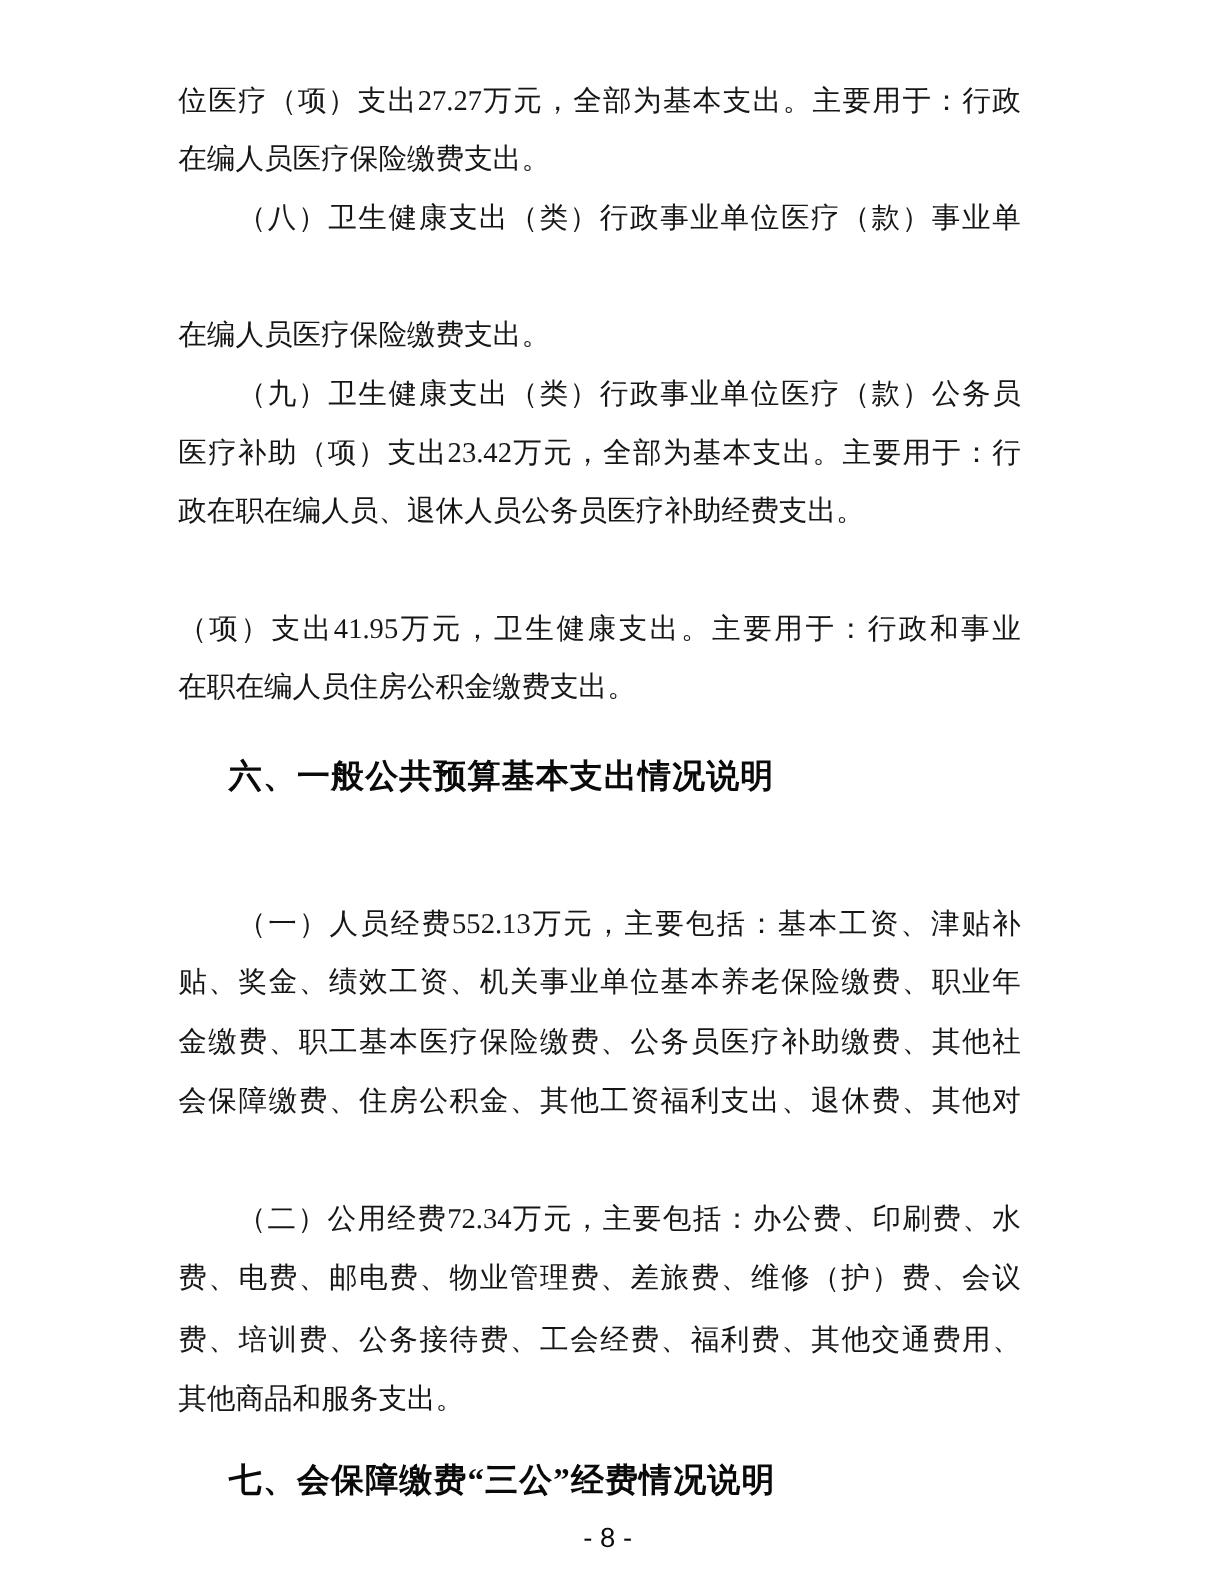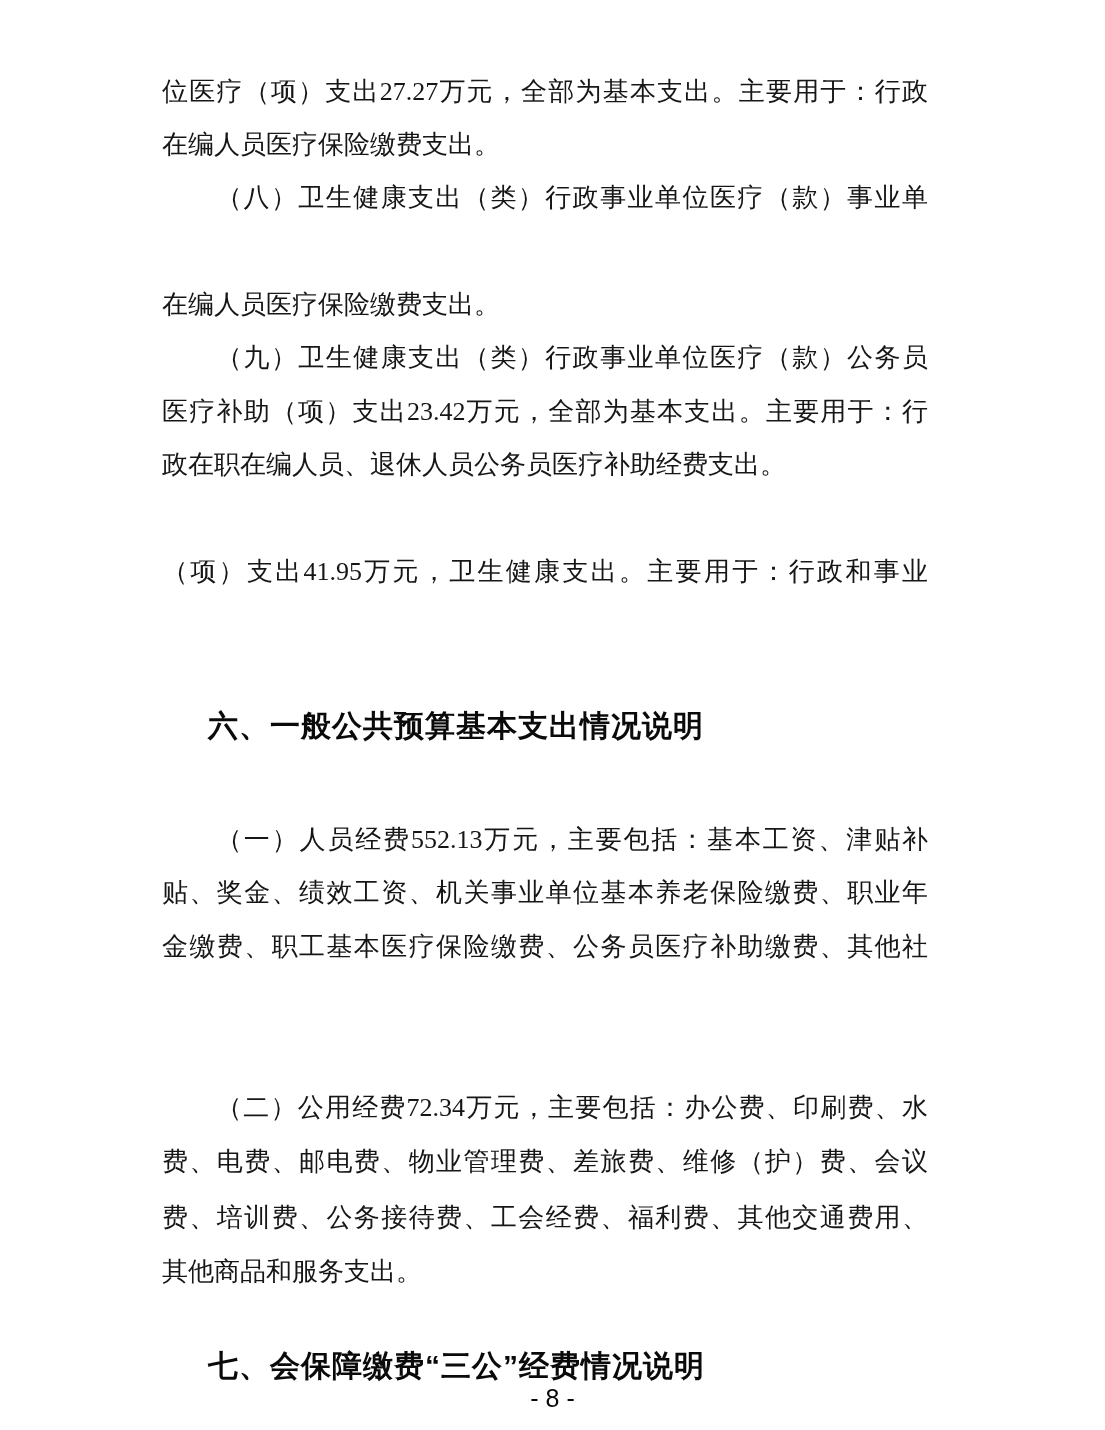--- a/index.html
+++ b/index.html
@@ -32,29 +32,28 @@
   .e {
     text-align: center;
     text-align-last: left;
   }
   
   .i {
     text-indent: 54px;
   }
   
   .h {
-    font-family: Liberation Sans, sans-serif;
+    font-family: Liberation Serif, serif;
     font-weight: bold;
     font-size: 30px;
     color: #0a0a0a;
     text-align: right;
     text-align-last: left;
     text-indent: 46px;
     letter-spacing: 1px;
-    margin-top: 20px;
   }
   .pagenum {
     position: absolute;
     left: 0;
     top: 1378px;
     width: 1105px;
     height: 40px;
     line-height: 40px;
     text-align: center;
     font-size: 25px;
@@ -68,26 +67,28 @@
 <div class="page">
 
   <div class="line" style="top:70px">位医疗（项）支出27.27万元，全部为基本支出。主要用于：行政</div>
   <div class="line e" style="top:123px">在编人员医疗保险缴费支出。</div>
   <div class="line i" style="top:176px">（八）卫生健康支出（类）行政事业单位医疗（款）事业单</div>
   <div class="line e" style="top:283px">在编人员医疗保险缴费支出。</div>
   <div class="line i" style="top:336px">（九）卫生健康支出（类）行政事业单位医疗（款）公务员</div>
   <div class="line" style="top:390px">医疗补助（项）支出23.42万元，全部为基本支出。主要用于：行</div>
   <div class="line e" style="top:443px">政在职在编人员、退休人员公务员医疗补助经费支出。</div>
   <div class="line" style="top:550px">（项）支出41.95万元，卫生健康支出。主要用于：行政和事业</div>
+  <div class="line e" style="top:603px">在职在编人员住房公积金缴费支出。</div>
 
   <div class="line h" style="top:684px">六、一般公共预算基本支出情况说明</div>
 
   <div class="line i" style="top:818px">（一）人员经费552.13万元，主要包括：基本工资、津贴补</div>
   <div class="line" style="top:871px">贴、奖金、绩效工资、机关事业单位基本养老保险缴费、职业年</div>
   <div class="line" style="top:925px">金缴费、职工基本医疗保险缴费、公务员医疗补助缴费、其他社</div>
+  <div class="line" style="top:979px">会保障缴费、住房公积金、其他工资福利支出、退休费、其他对</div>
   <div class="line i" style="top:1086px">（二）公用经费72.34万元，主要包括：办公费、印刷费、水</div>
   <div class="line" style="top:1196px">费、培训费、公务接待费、工会经费、福利费、其他交通费用、</div>
   <div class="line" style="top:1140px">费、电费、邮电费、物业管理费、差旅费、维修（护）费、会议</div>
   <div class="line e" style="top:1250px">其他商品和服务支出。</div>
 
   <div class="line h" style="top:1324px">七、会保障缴费“三公”经费情况说明</div>
 
   <div class="pagenum">- 8 -</div>
 
 </div>

